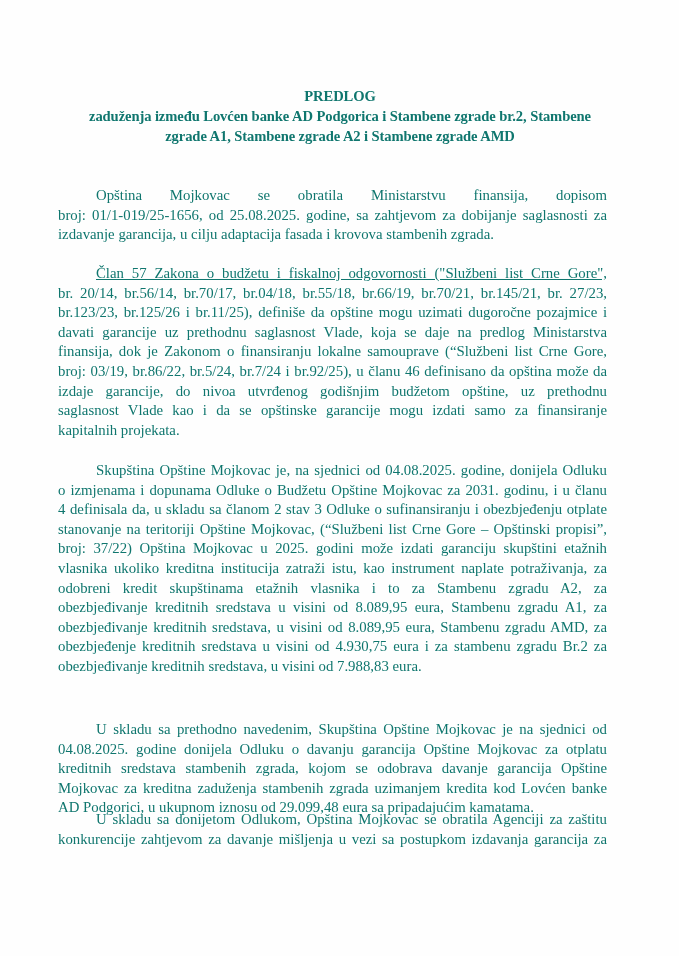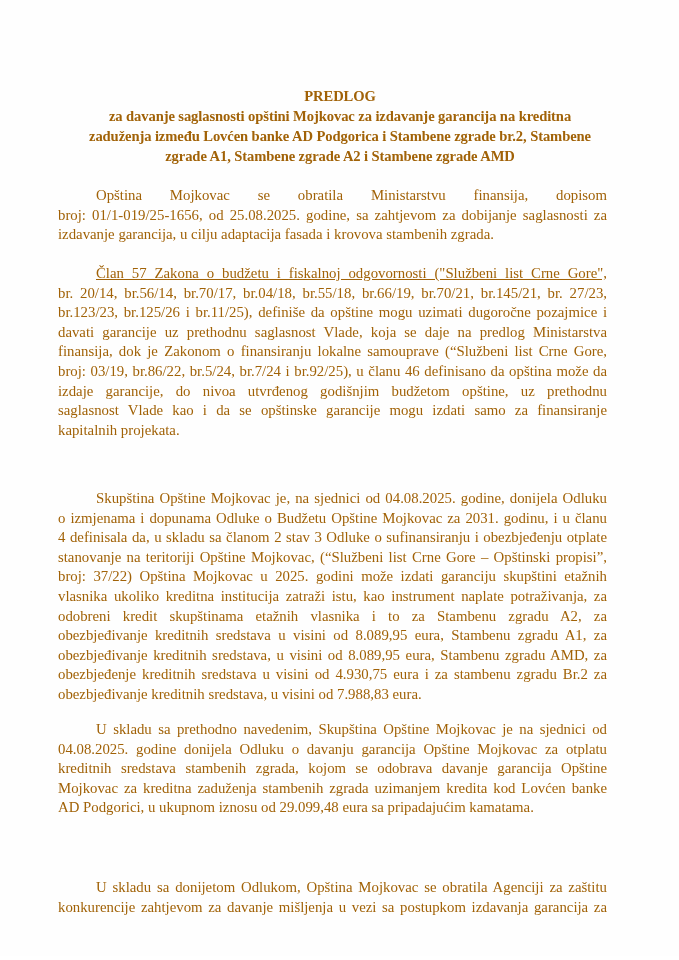--- a/index.html
+++ b/index.html
@@ -1,21 +1,21 @@
 <!DOCTYPE html>
 <html><head>
 <meta charset="utf-8">
 <style>
   html, body { margin: 0; padding: 0; background: #ffffff; }
   body { width: 679px; height: 960px; position: relative; overflow: hidden; }
   .page {
     position: absolute; left: 0; top: 0; width: 679px; height: 956px;
     background: #fefefe;
     font-family: "Liberation Serif", "DejaVu Serif", serif;
-    color: #a16207;
+    color: #0f766e;
   }
   .title-block {
     position: absolute; left: 40px; width: 600px; top: 86px;
     text-align: center; font-weight: bold; font-size: 14.6px; line-height: 20px;
     letter-spacing: -0.1px;
   }
   .title-block div { white-space: nowrap; }
   .para {
     position: absolute; left: 58px; width: 549px;
     font-size: 14.8px; line-height: 19.6px;
@@ -27,21 +27,20 @@
   .line.last { text-align: center; text-align-last: left; }
   .line.indent1 { padding-left: 35px; }
 </style>
 </head>
 <body>
 
 <div class="page">
 
   <div class="title-block">
     <div>PREDLOG</div>
-    <div>za davanje saglasnosti opštini Mojkovac za izdavanje garancija na kreditna</div>
     <div>zaduženja između Lovćen banke AD Podgorica i Stambene zgrade br.2, Stambene</div>
     <div>zgrade A1, Stambene zgrade A2 i Stambene zgrade AMD</div>
   </div>
 
   <div class="para" style="top:186px;font-family:Liberation Serif, serif;">
     <span class="line indent1" style="padding-left:38px;">Opština Mojkovac se obratila Ministarstvu finansija, dopisom</span>
     <span class="line">broj: 01/1-019/25-1656, od 25.08.2025. godine, sa zahtjevom za dobijanje saglasnosti za</span>
     <span class="line last">izdavanje garancija, u cilju adaptacija fasada i krovova stambenih zgrada.</span>
   </div>
 
@@ -51,39 +50,39 @@
     <span class="line">br.123/23, br.125/26 i br.11/25), definiše da opštine mogu uzimati dugoročne pozajmice i</span>
     <span class="line">davati garancije uz prethodnu saglasnost Vlade, koja se daje na predlog Ministarstva</span>
     <span class="line">finansija, dok je Zakonom o finansiranju lokalne samouprave (“Službeni list Crne Gore,</span>
     <span class="line">broj: 03/19, br.86/22, br.5/24, br.7/24  i br.92/25), u članu 46 definisano da opština može da</span>
     <span class="line">izdaje garancije, do nivoa utvrđenog godišnjim budžetom opštine, uz prethodnu</span>
     <span class="line">saglasnost Vlade kao i da se opštinske garancije mogu izdati samo za finansiranje</span>
     <span class="line last">kapitalnih projekata.</span>
   </div>
 
   <div class="para" style="top:461px;">
-    <span class="line" style="padding-left:38px;margin-top:28px;">Skupština Opštine Mojkovac je, na sjednici od 04.08.2025. godine, donijela Odluku</span>
+    <span class="line" style="padding-left:38px;">Skupština Opštine Mojkovac je, na sjednici od 04.08.2025. godine, donijela Odluku</span>
     <span class="line">o izmjenama i dopunama Odluke o Budžetu Opštine Mojkovac za 2031. godinu, i u članu</span>
     <span class="line">4 definisala da, u skladu sa članom 2 stav 3 Odluke o sufinansiranju i obezbjeđenju otplate</span>
     <span class="line">stanovanje na teritoriji Opštine Mojkovac, (“Službeni list Crne Gore – Opštinski propisi”,</span>
     <span class="line">broj: 37/22) Opština Mojkovac u 2025. godini može izdati garanciju skupštini etažnih</span>
     <span class="line">vlasnika ukoliko kreditna institucija zatraži istu, kao instrument naplate potraživanja, za</span>
     <span class="line">odobreni kredit skupštinama etažnih vlasnika i to za Stambenu zgradu A2, za</span>
     <span class="line">obezbjeđivanje kreditnih sredstava u visini od 8.089,95 eura, Stambenu zgradu A1, za</span>
     <span class="line">obezbjeđivanje kreditnih sredstava, u visini od 8.089,95 eura, Stambenu zgradu AMD, za</span>
     <span class="line">obezbjeđenje kreditnih sredstava u visini od 4.930,75 eura i za stambenu zgradu Br.2 za</span>
     <span class="line last">obezbjeđivanje kreditnih sredstava, u visini od 7.988,83 eura.</span>
   </div>
 
   <div class="para" style="top:720px;">
     <span class="line" style="padding-left:38px;">U skladu sa prethodno navedenim, Skupština Opštine Mojkovac je na sjednici od</span>
     <span class="line">04.08.2025. godine donijela Odluku o davanju garancija Opštine Mojkovac za otplatu</span>
     <span class="line">kreditnih sredstava stambenih zgrada, kojom se odobrava davanje garancija Opštine</span>
     <span class="line">Mojkovac za kreditna zaduženja stambenih zgrada uzimanjem kredita kod Lovćen banke</span>
     <span class="line last">AD Podgorici, u ukupnom iznosu od 29.099,48 eura sa pripadajućim kamatama.</span>
   </div>
 
-  <div class="para" style="top:878px;">
+  <div class="para" style="top:810px;">
     <span class="line" style="padding-left:38px;">U skladu sa donijetom Odlukom, Opština Mojkovac se obratila Agenciji za zaštitu</span>
     <span class="line">konkurencije zahtjevom za davanje mišljenja u vezi sa postupkom izdavanja garancija za</span>
   </div>
 
 </div>
 
 </body></html>

